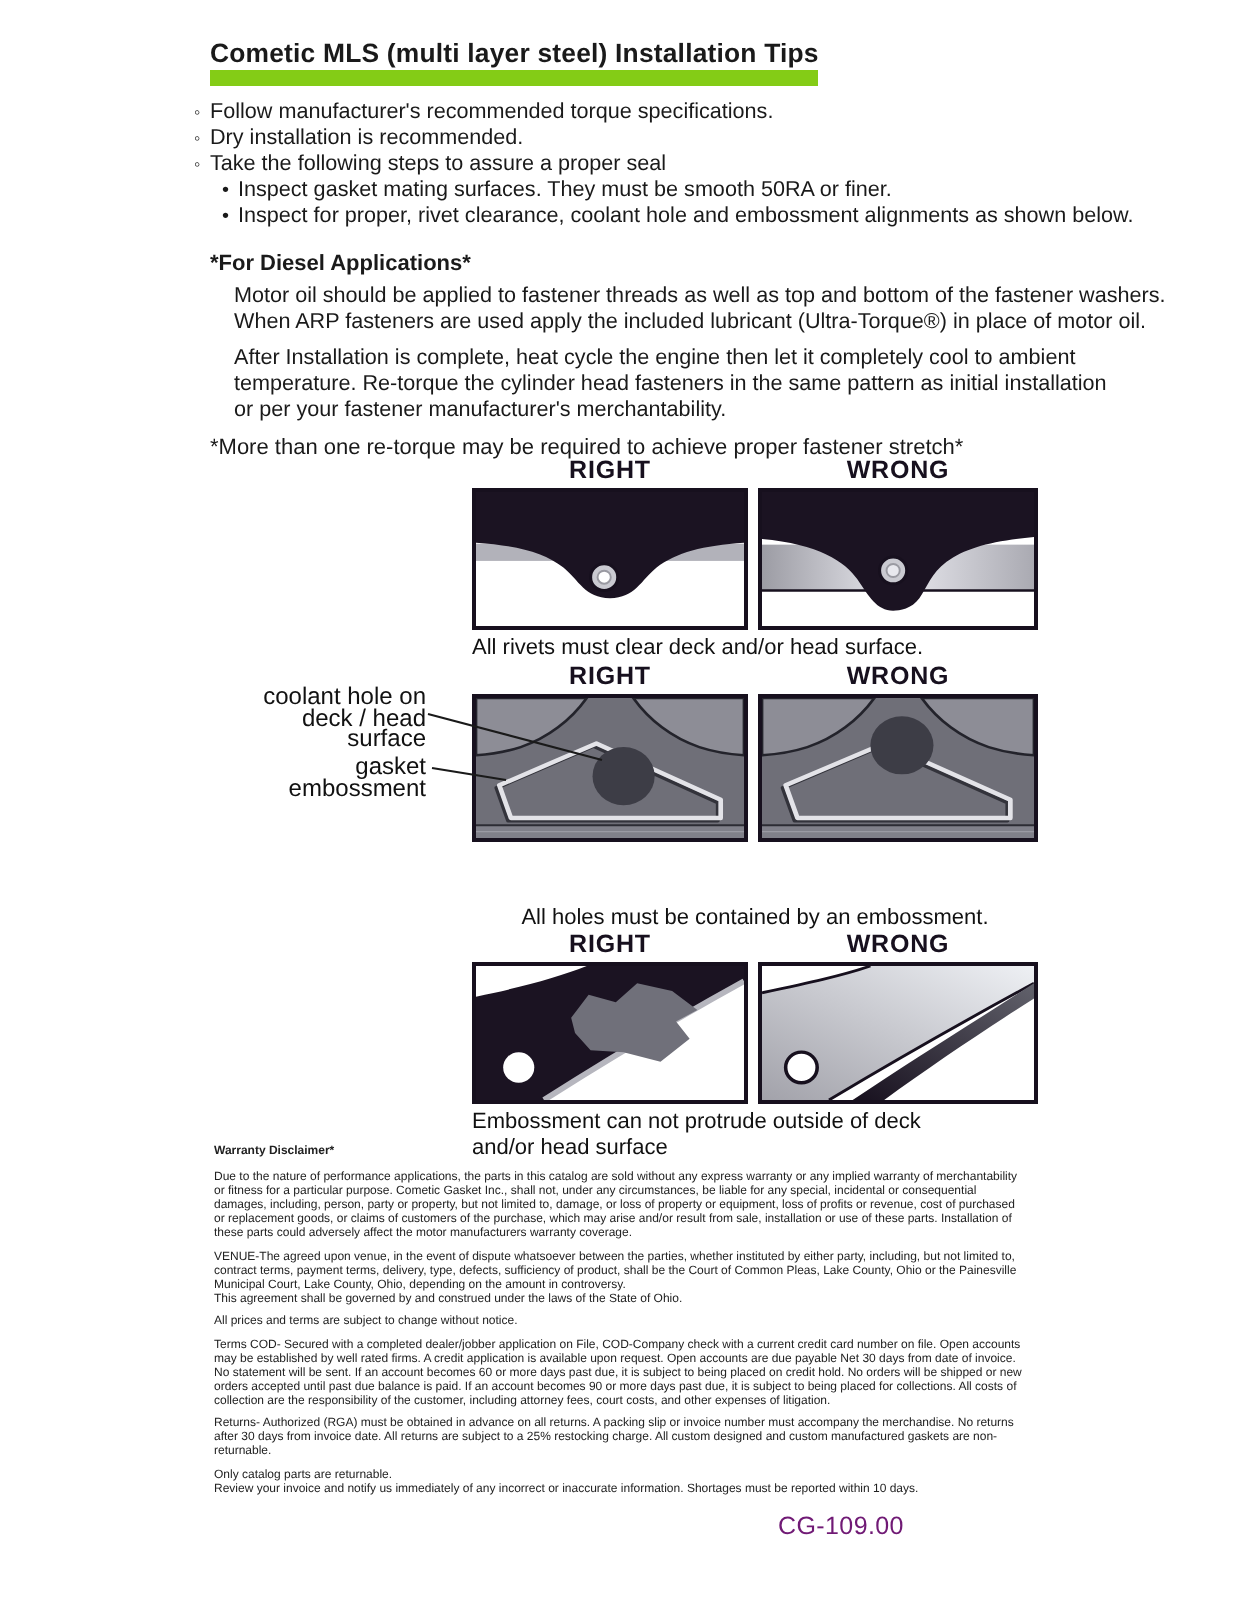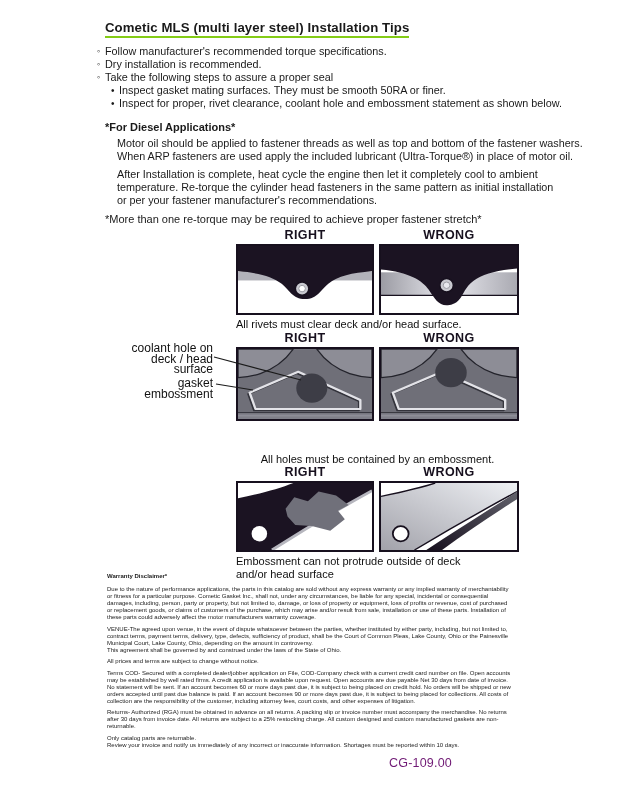--- a/index.html
+++ b/index.html
@@ -3,21 +3,21 @@
 <meta charset="utf-8">
 <style>
   html,body{margin:0;padding:0;background:#fff;}
   .page{
     position:relative;width:618px;height:800px;background:#fff;overflow:hidden;
     font-family:"Liberation Sans","DejaVu Sans",sans-serif;color:var(--ink,#1a1a1a);
   }
   
   .head-block{position:absolute;top:18px;left:105px;width:500px;}
   .doc-title{font-size:13.2px;font-weight:bold;display:inline-block;
-    border-bottom:2px solid #84cc16;padding-bottom:1px;letter-spacing:.1px;}
+    border-bottom:8px solid #84cc16;padding-bottom:1px;letter-spacing:.1px;}
   .bullets{margin-top:7px;font-size:10.8px;line-height:13px;}
   .b-row{display:flex;}
   .b-row .marker{width:8px;margin-left:-8px;flex:0 0 auto;font-size:9px;line-height:13px;}
   .b-row.sub{margin-left:14px;}
   .b-row.sub .marker{font-size:10px;}
   .diesel-heading{margin-top:11px;font-size:11px;font-weight:bold;}
   .para{margin-top:5px;font-size:10.8px;line-height:13px;white-space:pre-line;width:470px;margin-left:12px;}
   .para.first{margin-top:4px;}
   .note{margin-top:6px;font-size:11px;line-height:13px;}
   
@@ -71,30 +71,30 @@
       <div class="b-row">
         <span class="marker">◦</span>
         <span class="b-text">Take the following steps to assure a proper seal</span>
       </div>
       <div class="b-row sub">
         <span class="marker">•</span>
         <span class="b-text">Inspect gasket mating surfaces.  They must be smooth 50RA or finer.</span>
       </div>
       <div class="b-row sub">
         <span class="marker">•</span>
-        <span class="b-text">Inspect for proper, rivet clearance, coolant hole and embossment statement as shown below.</span>
+        <span class="b-text">Inspect for proper, rivet clearance, coolant hole and embossment alignments as shown below.</span>
       </div>
     </div>
 
     <div class="diesel-heading">*For Diesel Applications*</div>
     <div class="para first">Motor oil should be applied to fastener threads as well as top and bottom of the fastener washers.
 When ARP fasteners are used apply the included lubricant (Ultra-Torque®) in place of motor oil.</div>
     <div class="para">After Installation is complete, heat cycle the engine then let it completely cool to ambient
 temperature. Re-torque the cylinder head fasteners in the same pattern as initial installation
-or per your fastener manufacturer's recommendations.</div>
+or per your fastener manufacturer's merchantability.</div>
     <div class="note">*More than one re-torque may be required to achieve proper fastener stretch*</div>
   </div>
 
   <div class="figures">
 
     <div class="figpair">
       <div class="figlabels">
         <span class="flabel">RIGHT</span>
         <span class="flabel wide">WRONG</span>
       </div>

